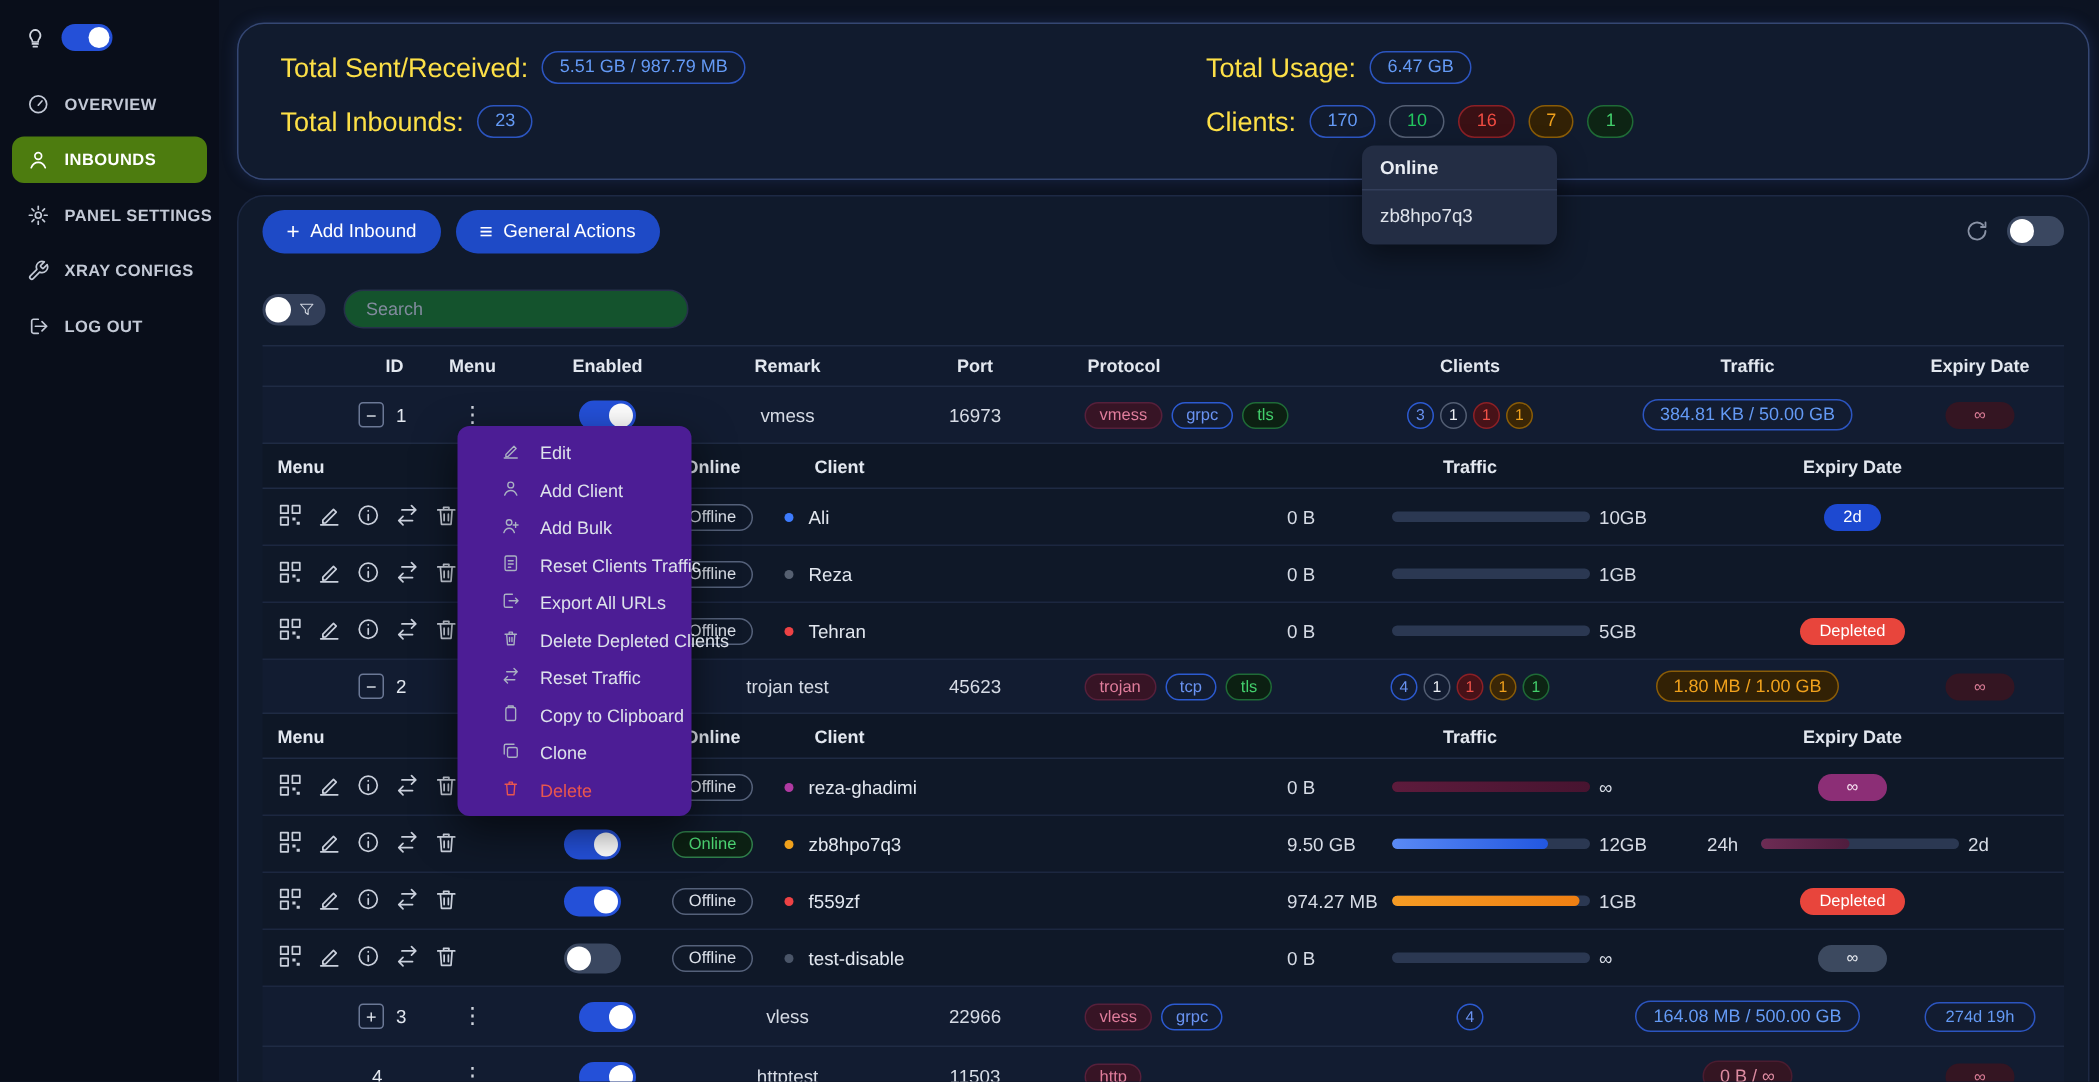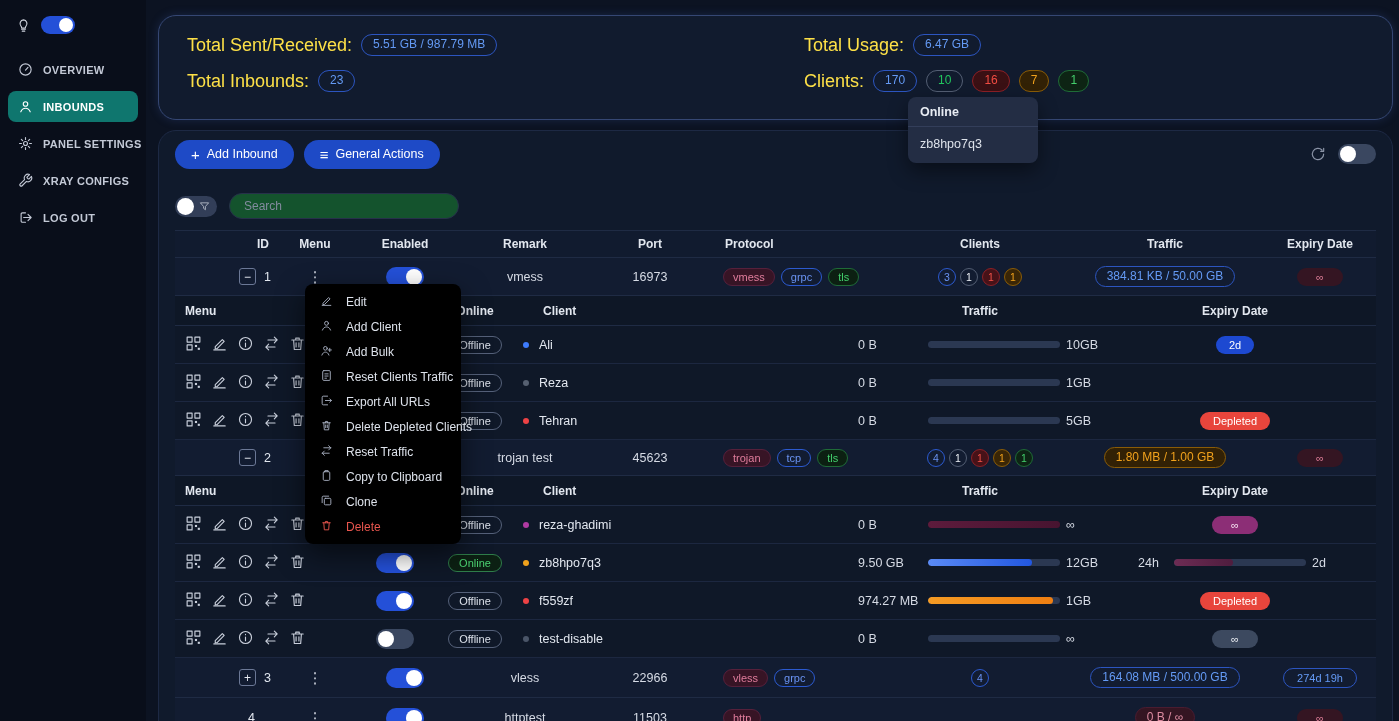--- a/index.html
+++ b/index.html
@@ -3,21 +3,21 @@
 <meta charset="utf-8">
 <style>
 *{margin:0;padding:0;box-sizing:border-box}
 html,body{width:1399px;height:721px;overflow:hidden;background:#0c1322;font-family:"Liberation Sans",sans-serif;color:#d6dbe5}
 .app{position:relative;width:1399px;height:721px}
 
 .sidebar{position:absolute;left:0;top:0;width:146px;height:721px;background:#090e1a;padding:12px 8px;z-index:3}
 .side-top{display:flex;align-items:center;gap:10px;padding:4px 8px;margin-bottom:16px}
 .icon svg{display:block}
 .nav-item{display:flex;align-items:center;gap:10px;padding:8px 10px;border-radius:8px;color:#c3c9d6;font-size:11px;font-weight:700;letter-spacing:.3px;margin-bottom:6px;cursor:pointer;white-space:nowrap}
-.nav-item.active{background:#0f766e;color:#fff}
+.nav-item.active{background:#4d7c0f;color:#fff}
 .nav-item .icon svg{width:15px;height:15px;stroke:currentColor;fill:none;stroke-width:1.8;stroke-linecap:round;stroke-linejoin:round}
 .bulb svg{width:15px;height:15px;stroke:#cfd4de;fill:none;stroke-width:1.8;stroke-linecap:round}
 
 .toggle{width:38px;height:20px;border-radius:11px;background:#2450d8;position:relative;display:inline-block;cursor:pointer;flex:none}
 .toggle::after{content:"";position:absolute;width:16px;height:16px;border-radius:50%;background:#fff;top:2px;right:2px}
 .toggle.off{background:#3a4760}
 .toggle.off::after{right:auto;left:2px}
 .toggle.sm{width:34px;height:18px}
 .toggle.sm::after{width:14px;height:14px}
 
@@ -96,21 +96,21 @@
 .tl{min-width:64px;text-align:left;white-space:nowrap}
 .tr{min-width:36px;text-align:left;white-space:nowrap}
 .bar{width:132px;height:7px;border-radius:4px;background:#2b3852;overflow:hidden;flex:none}
 .bar.maroon-track{background:#3d1228}
 .fill{display:block;height:100%;border-radius:4px}
 .fill.blue{background:linear-gradient(90deg,#5a8af5,#2257e0)}
 .fill.orange{background:linear-gradient(90deg,#f59b24,#ef7f12)}
 .fill.maroon{background:linear-gradient(90deg,#5d1b3c,#471430)}
 .fill.purple{background:linear-gradient(90deg,#6d2c54,#4f1d3e)}
 
-.context-menu{position:absolute;left:305px;top:284px;width:156px;background:#000000;border-radius:8px;box-shadow:0 10px 28px rgba(0,0,0,.55);padding:5px 0;z-index:6}
+.context-menu{position:absolute;left:305px;top:284px;width:156px;background:#4c1d95;border-radius:8px;box-shadow:0 10px 28px rgba(0,0,0,.55);padding:5px 14px;z-index:6}
 .cm-item{display:flex;align-items:center;gap:13px;height:25px;padding:0 15px;font-size:12px;color:#dde2eb;cursor:pointer;white-space:nowrap}
 .cm-item .cm-ic svg{width:13px;height:13px;stroke:#a9b1c2;fill:none;stroke-width:1.7;stroke-linecap:round;stroke-linejoin:round}
 .cm-item.danger{color:#e8564e}
 .cm-item.danger .cm-ic svg{stroke:#e8564e}
 
 .tooltip{position:absolute;left:908px;top:97px;width:130px;background:#232d44;border-radius:8px;box-shadow:0 8px 20px rgba(0,0,0,.45);z-index:6}
 .tooltip-title{font-size:12.5px;font-weight:700;color:#e8ecf3;padding:8px 12px 7px;border-bottom:1px solid #333e5a}
 .tooltip-body{font-size:12.5px;color:#dde2ea;padding:10px 12px 12px}
 </style>
 </head>

